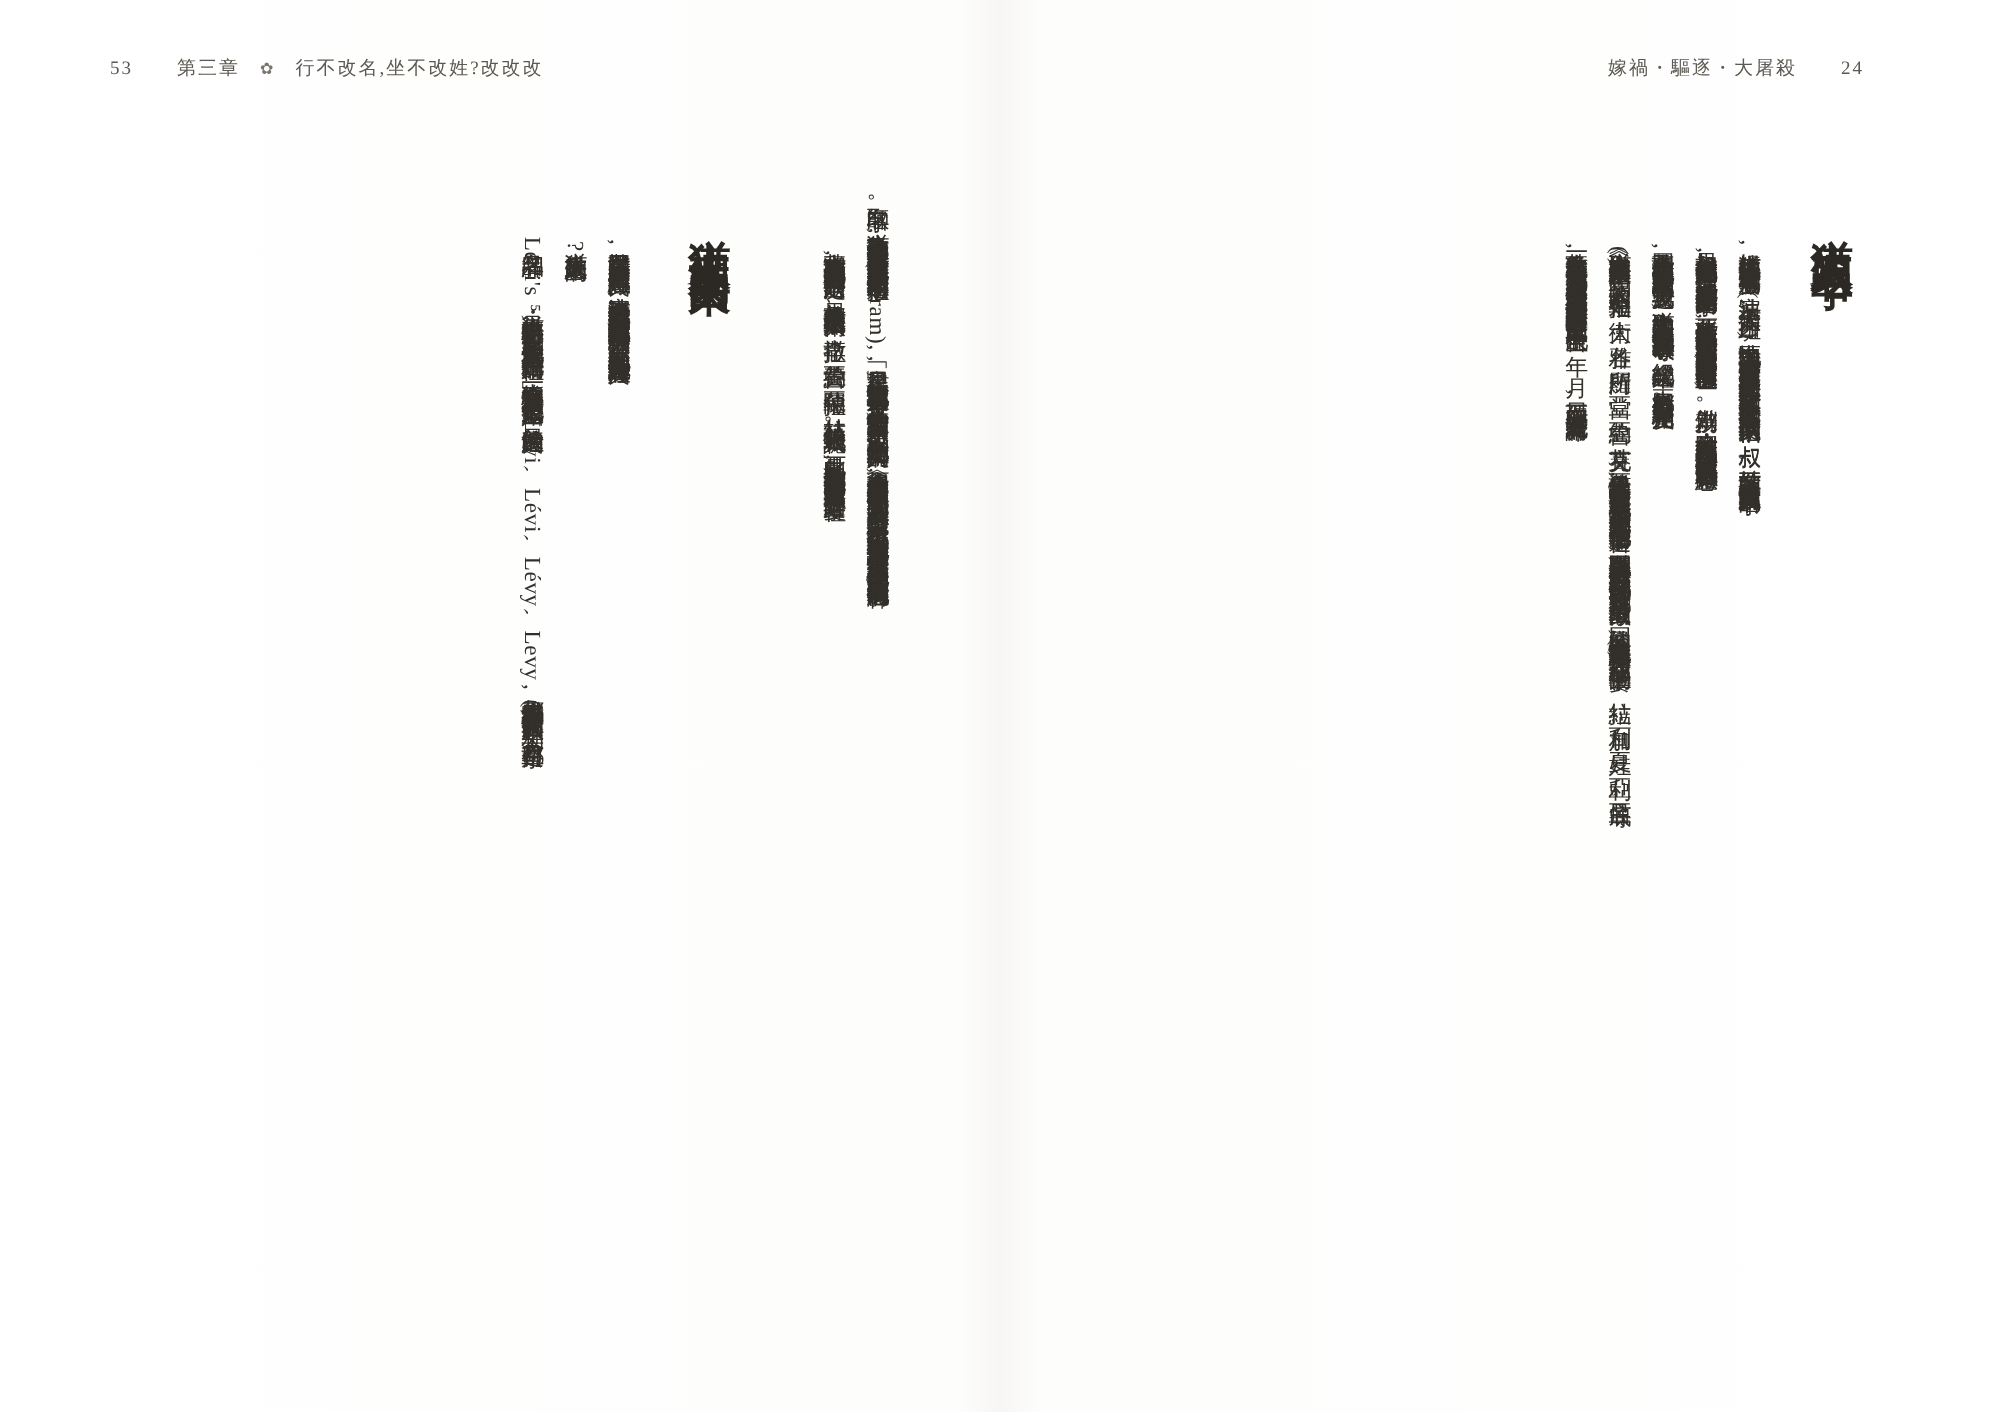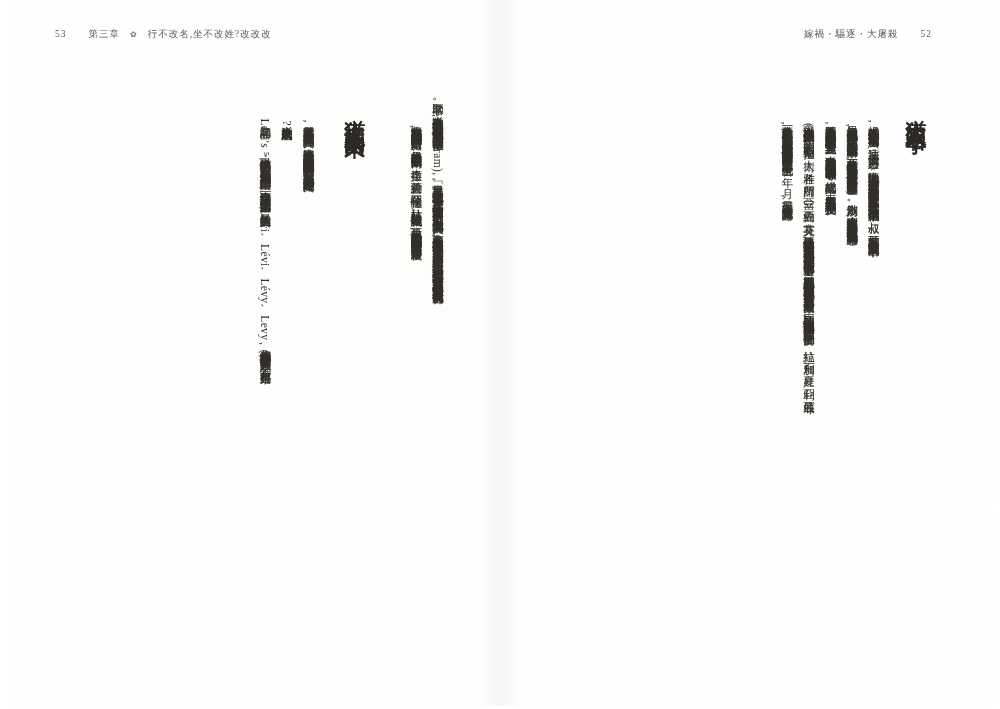--- a/index.html
+++ b/index.html
@@ -45,21 +45,21 @@
 </head>
 <body>
 
 <div class="spread">
 
   <div class="running-head head-left">
     <span>53</span><span class="head-gap"></span><span>第三章</span><span class="head-gap-sm"></span><span class="ornament">✿</span><span class="head-gap-sm"></span><span>行不改名,坐不改姓?改改改</span>
   </div>
 
   <div class="running-head head-right">
-    <span>嫁禍・驅逐・大屠殺</span><span class="head-gap"></span><span>52</span>
+    <span>嫁禍・驅逐・大屠殺</span><span class="head-gap"></span><span>24</span>
   </div>
 
   <div class="page-body body-right">
     <h2 class="section-heading heading-right">猶太人取名字</h2>
     <p>根據猶太人的傳統,替新生兒取名字有規則可循。塞法迪-猶太人(西班牙、地中海地區的猶太人)普遍替長子取祖父的名字,第二個兒子取外祖父的名字;長女取祖母的名字,次女取外祖母的名字,接下來的孩子則取父系伯伯、叔叔、姑姑的名字,再下一個孩子才取母系舅舅或阿姨的名字。</p>
     <p>如果祖父母或新生兒父母的兄弟姊妹已過世,他/她的名字通常優先被用來做為新生兒的名字。一些西班牙猶太人以父母的名字做為孩子的名字,成為如今西方人為孩子取名的方式之一,和爸爸同名同姓的孩子後面會加上二世(Jr.)做為辨別。例如美國民權領袖馬丁・路德・金恩二世,從他的名字中得知他的爸爸也叫馬丁・路德・金恩。</p>
     <p>華人因倫理及長幼有序的文化,通常避諱和長輩取相同的名字,至少我沒見過。猶太人取名的想法和華人大不同,他們以長輩名字替孩子取名表示尊敬、紀念或榮耀。兩者都是從尊敬出發,結果卻完全相反。</p>
     <p>猶太人取名字大多來自《希伯來聖經》(即《舊約》)的人名,如亞伯拉罕、大衛、雅各、所羅門、亞當、約書亞、艾賽克、諾亞是男性族長的名字,非常受歡迎,尤其亞伯拉罕是第一個猶太人,也是猶太教創始者,他的名字非常普遍。以色列王國國王大衛王是平民出身,歷經眾多戰爭,開創耶路撒冷,為首都,是勇敢的象徵。同樣的,很多女性名字也來自《希伯來聖經》,如撒拉(亞伯拉罕的妻子)、拉結、利百加、夏娃、利亞、呂底亞等。</p>
     <p>華人為孩子取名字是一樁大事,通常都有一定的意義,很多名字是由最高輩分的祖父取名;有的是根據族譜的詩而一輩一輩輪下來;或由父母取名,配合生辰、年、月、日的五行而來,還有人花錢請算命</p>
   </div>

